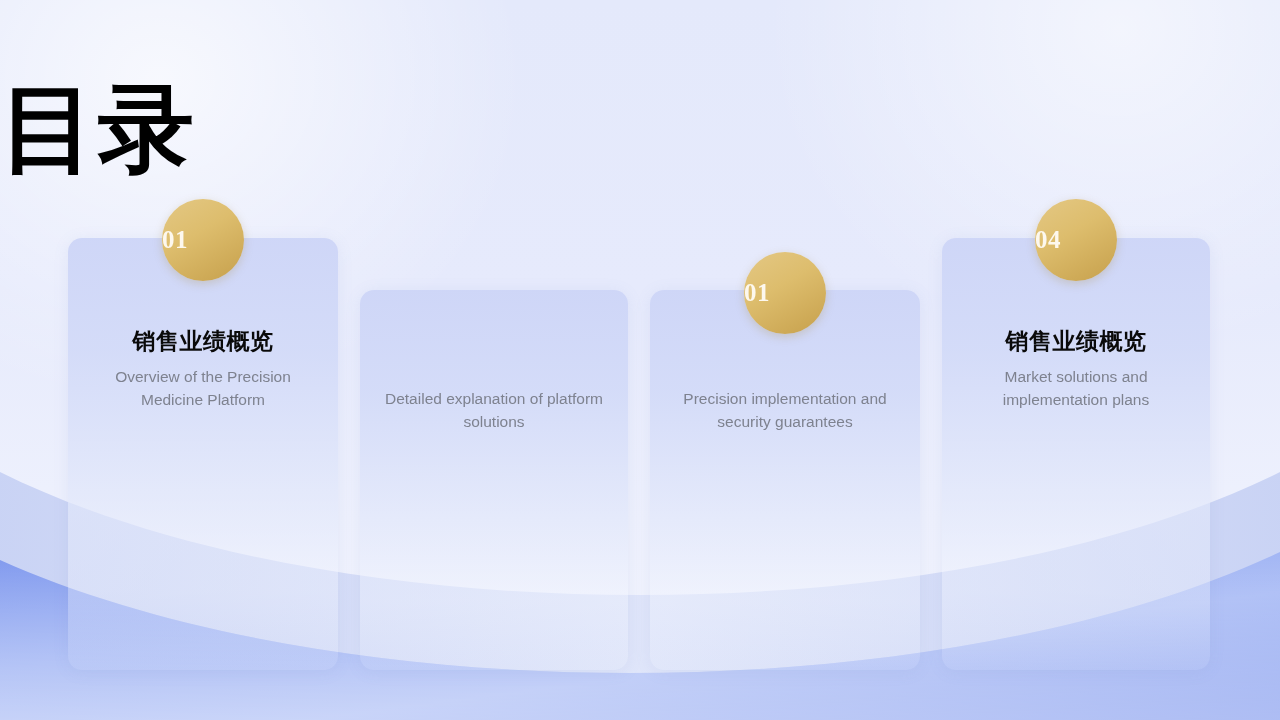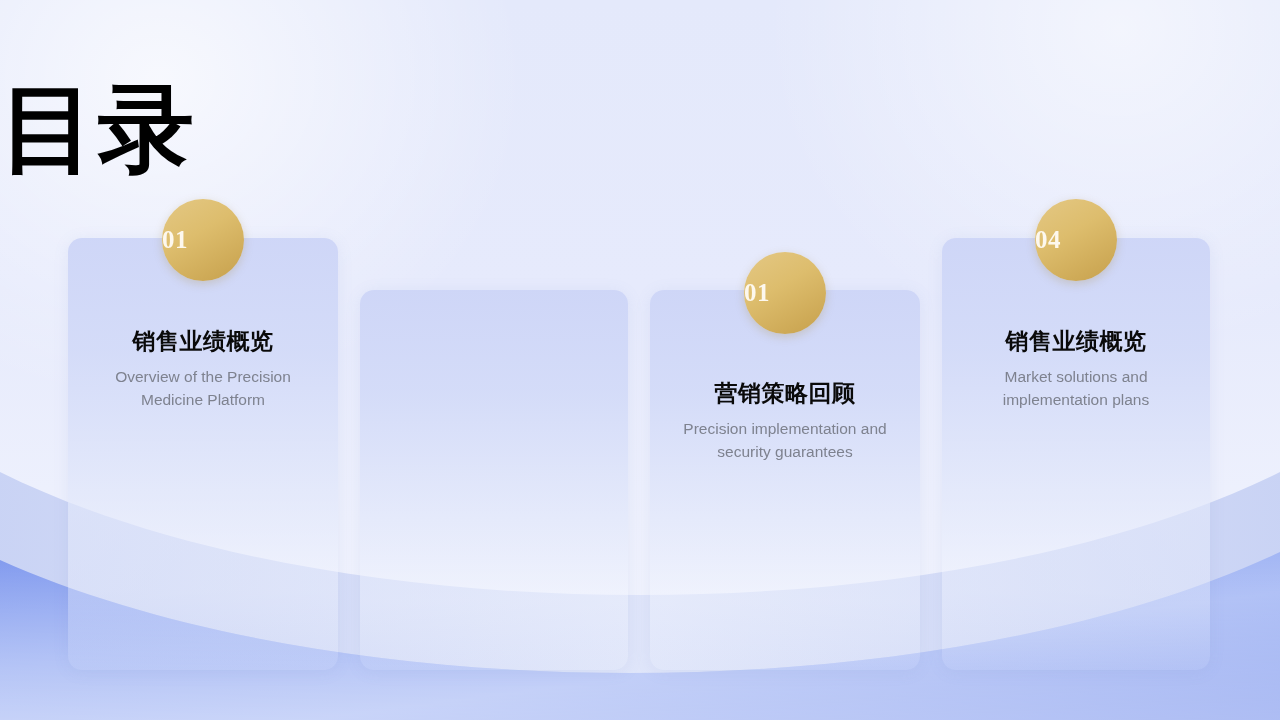--- a/index.html
+++ b/index.html
@@ -135,26 +135,26 @@
         <div class="card-title">销售业绩概览</div>
         <div class="card-sub">Overview of the Precision Medicine Platform</div>
       </div>
     </div>
     <div class="badge" style="left:162px; top:199px;">
       <span class="badge-num">01</span>
     </div>
 
     <div class="card short" style="left:360px; width:268px;">
       <div class="card-text" style="top:88px;">
+        <div class="card-sub">Detailed explanation of platform solutions</div>
       </div>
     </div>
 
     <div class="card short" style="left:650px; width:270px;">
       <div class="card-text" style="top:88px;">
-        <div class="card-title">营销策略回顾</div>
         <div class="card-sub">Precision implementation and security guarantees</div>
       </div>
     </div>
     <div class="badge" style="left:744px; top:252px;">
       <span class="badge-num">01</span>
     </div>
 
     <div class="card tall" style="left:942px; width:268px;">
       <div class="card-text" style="top:88px;">
         <div class="card-title">销售业绩概览</div>

